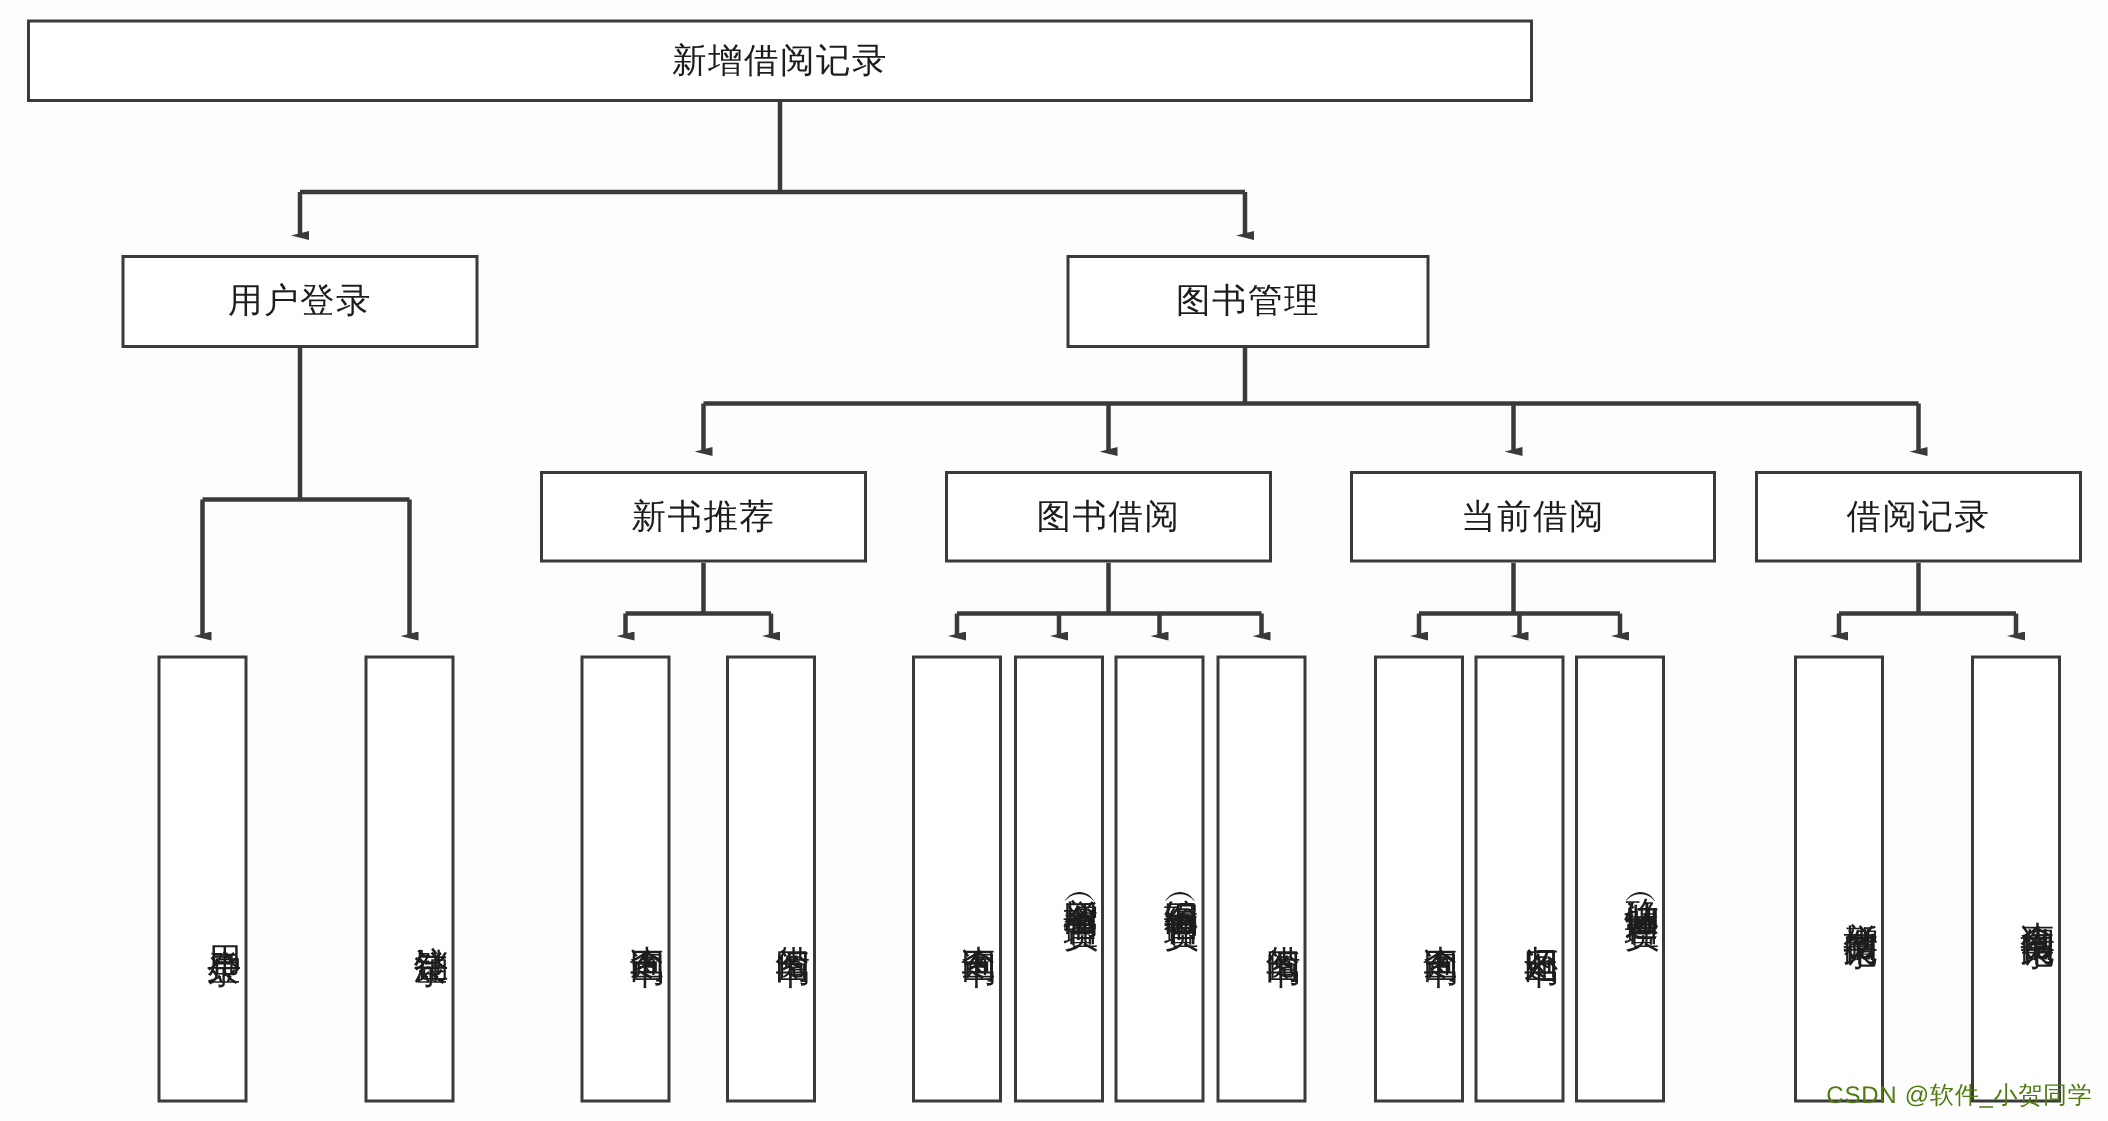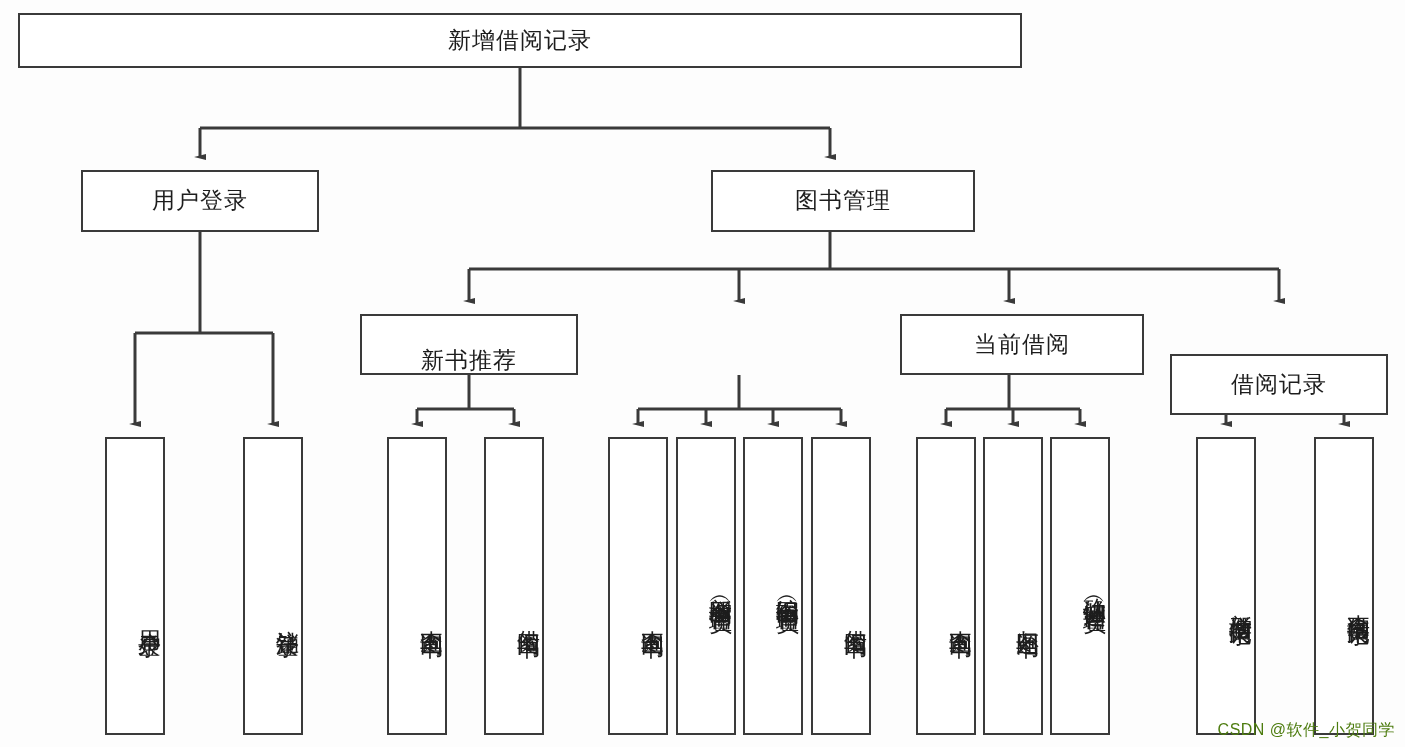--- a/index.html
+++ b/index.html
@@ -99,31 +99,34 @@
     </g>
   </svg>
 
   <div class="node horiz root" style="left:18px;top:13px;width:1004px;height:55px;">
     <span>新增借阅记录</span>
   </div>
 
   <div class="node horiz" style="left:81px;top:170px;width:238px;height:62px;">
     <span>用户登录</span>
   </div>
-  <div class="node horiz" style="left:711px;top:170px;width:264px;height:62px;">
+  <div class="node horiz" style="left:711px;top:170px;width:242px;height:62px;">
     <span>图书管理</span>
   </div>
 
-  <div class="node horiz" style="left:360px;top:314px;width:218px;height:61px;align-items:flex-end;">
+  <div class="node horiz" style="left:360px;top:314px;width:218px;height:61px;">
     <span>新书推荐</span>
+  </div>
+  <div class="node horiz" style="left:630px;top:314px;width:218px;height:61px;">
+    <span>图书借阅</span>
   </div>
   <div class="node horiz" style="left:900px;top:314px;width:244px;height:61px;">
     <span>当前借阅</span>
   </div>
-  <div class="node horiz" style="left:1170px;top:314px;width:218px;height:61px;margin-top:40px;">
+  <div class="node horiz" style="left:1170px;top:314px;width:218px;height:61px;">
     <span>借阅记录</span>
   </div>
 
   <div class="node vert" style="left:105px;top:437px;width:60px;height:298px;padding-top:60px;">
     <span>用户登录</span>
   </div>
   <div class="node vert" style="left:243px;top:437px;width:60px;height:298px;padding-top:60px;">
     <span>注销登录</span>
   </div>
   <div class="node vert" style="left:387px;top:437px;width:60px;height:298px;padding-top:60px;">

